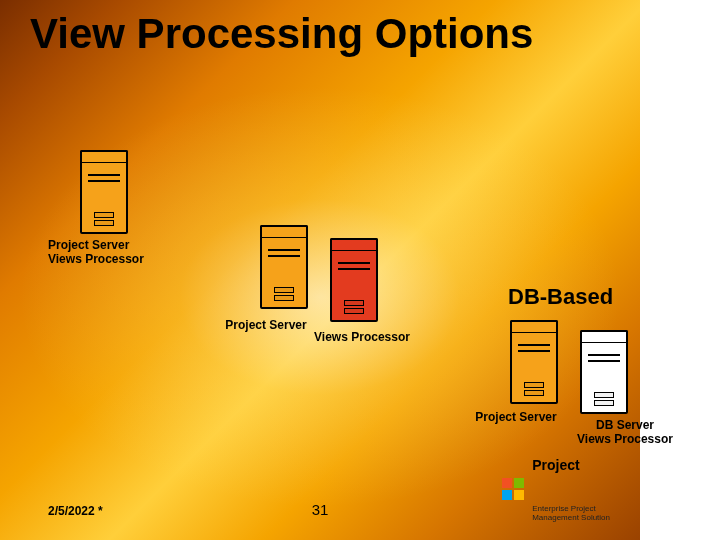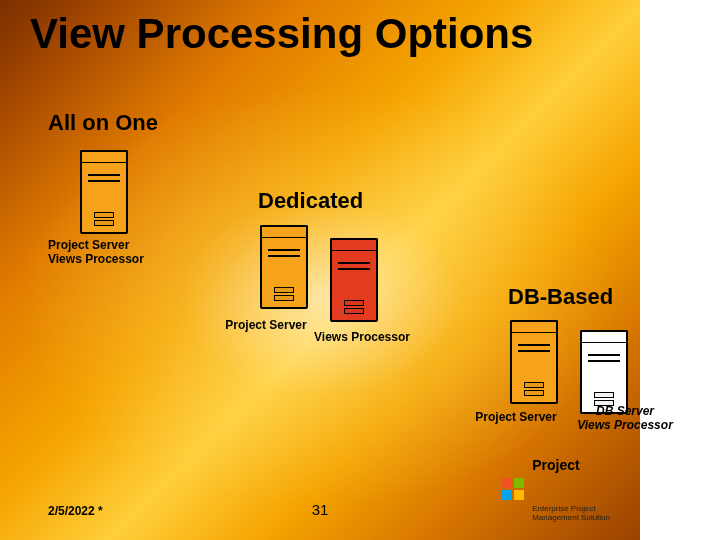--- a/index.html
+++ b/index.html
@@ -159,32 +159,30 @@
     margin-top: 33px;
   }
 </style>
 </head>
 <body>
 
 <div class="slide">
 
   <div class="title">View Processing Options</div>
 
-  <div class="section-label" style="left:48px; top:110px;">All on One</div>
   <div class="server orange" style="left:80px; top:150px;">
     <div class="top"></div>
       <div class="slot s1"></div>
       <div class="slot s2"></div>
       <div class="drive d1"></div>
       <div class="drive d2"></div>
   </div>
   <div class="caption" style="left:48px; top:238px; width:120px; text-align:left;">Project Server
 Views Processor</div>
 
-  <div class="section-label" style="left:258px; top:188px;">Dedicated</div>
   <div class="server orange" style="left:260px; top:225px;">
     <div class="top"></div>
       <div class="slot s1"></div>
       <div class="slot s2"></div>
       <div class="drive d1"></div>
       <div class="drive d2"></div>
   </div>
   <div class="server red" style="left:330px; top:238px;">
     <div class="top"></div>
       <div class="slot s1"></div>
@@ -204,21 +202,21 @@
       <div class="drive d2"></div>
   </div>
   <div class="server white" style="left:580px; top:330px;">
     <div class="top"></div>
       <div class="slot s1"></div>
       <div class="slot s2"></div>
       <div class="drive d1"></div>
       <div class="drive d2"></div>
   </div>
   <div class="caption" style="left:466px; top:410px; width:100px;">Project Server</div>
-  <div class="caption" style="left:560px; top:404px; width:130px;font-style:italic;">DB Server
+  <div class="caption" style="left:560px; top:418px; width:130px;">DB Server
 Views Processor</div>
 
   <div class="date">2/5/2022 *</div>
   <div class="pagenum">31</div>
 
   <div class="logo">
     <div class="logo-mark">
       <div class="sq a"></div>
         <div class="sq b"></div>
         <div class="sq c"></div>

